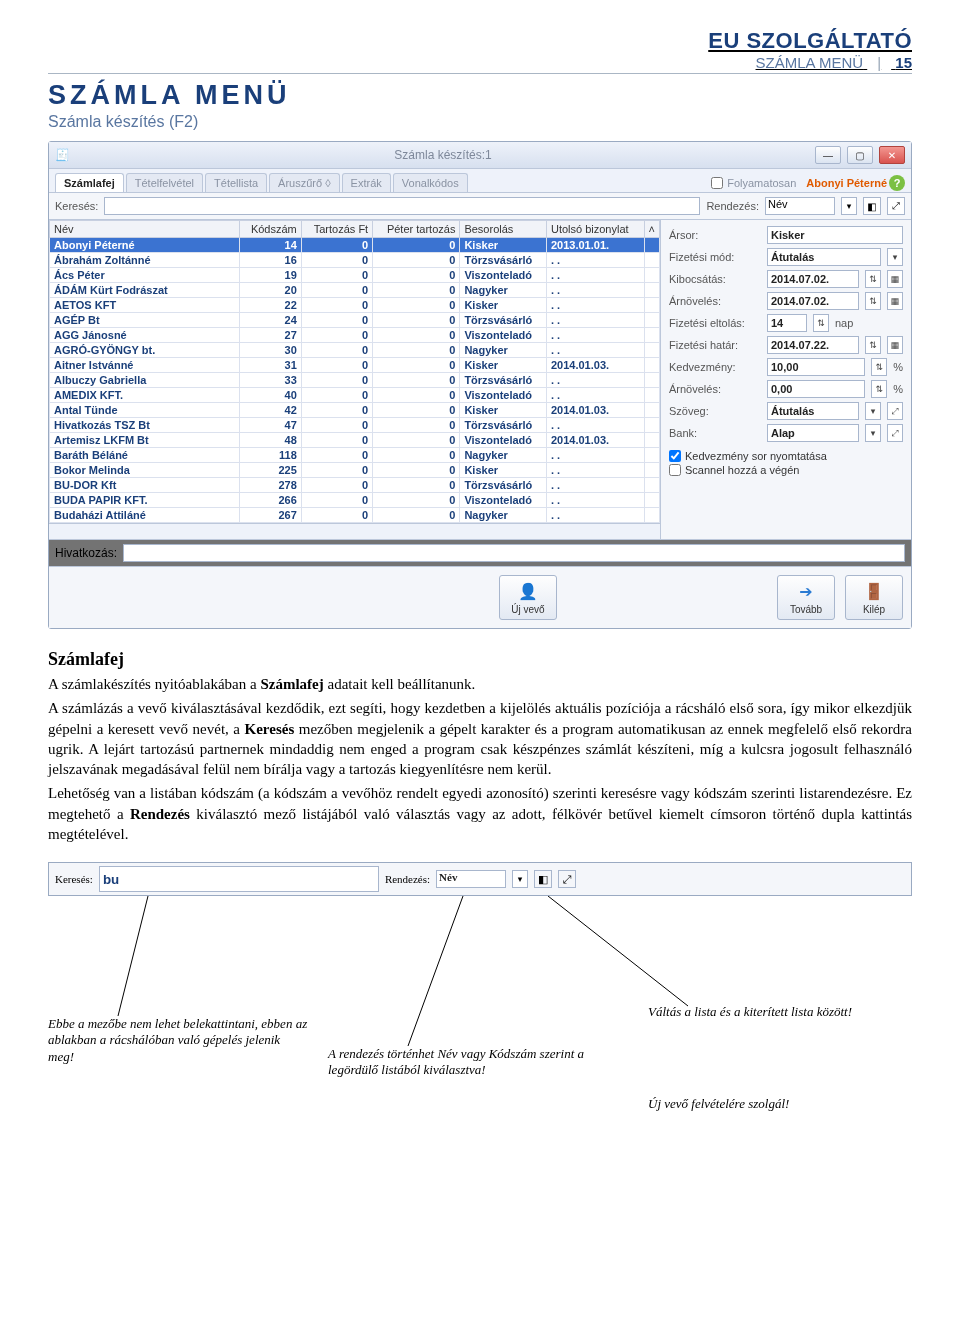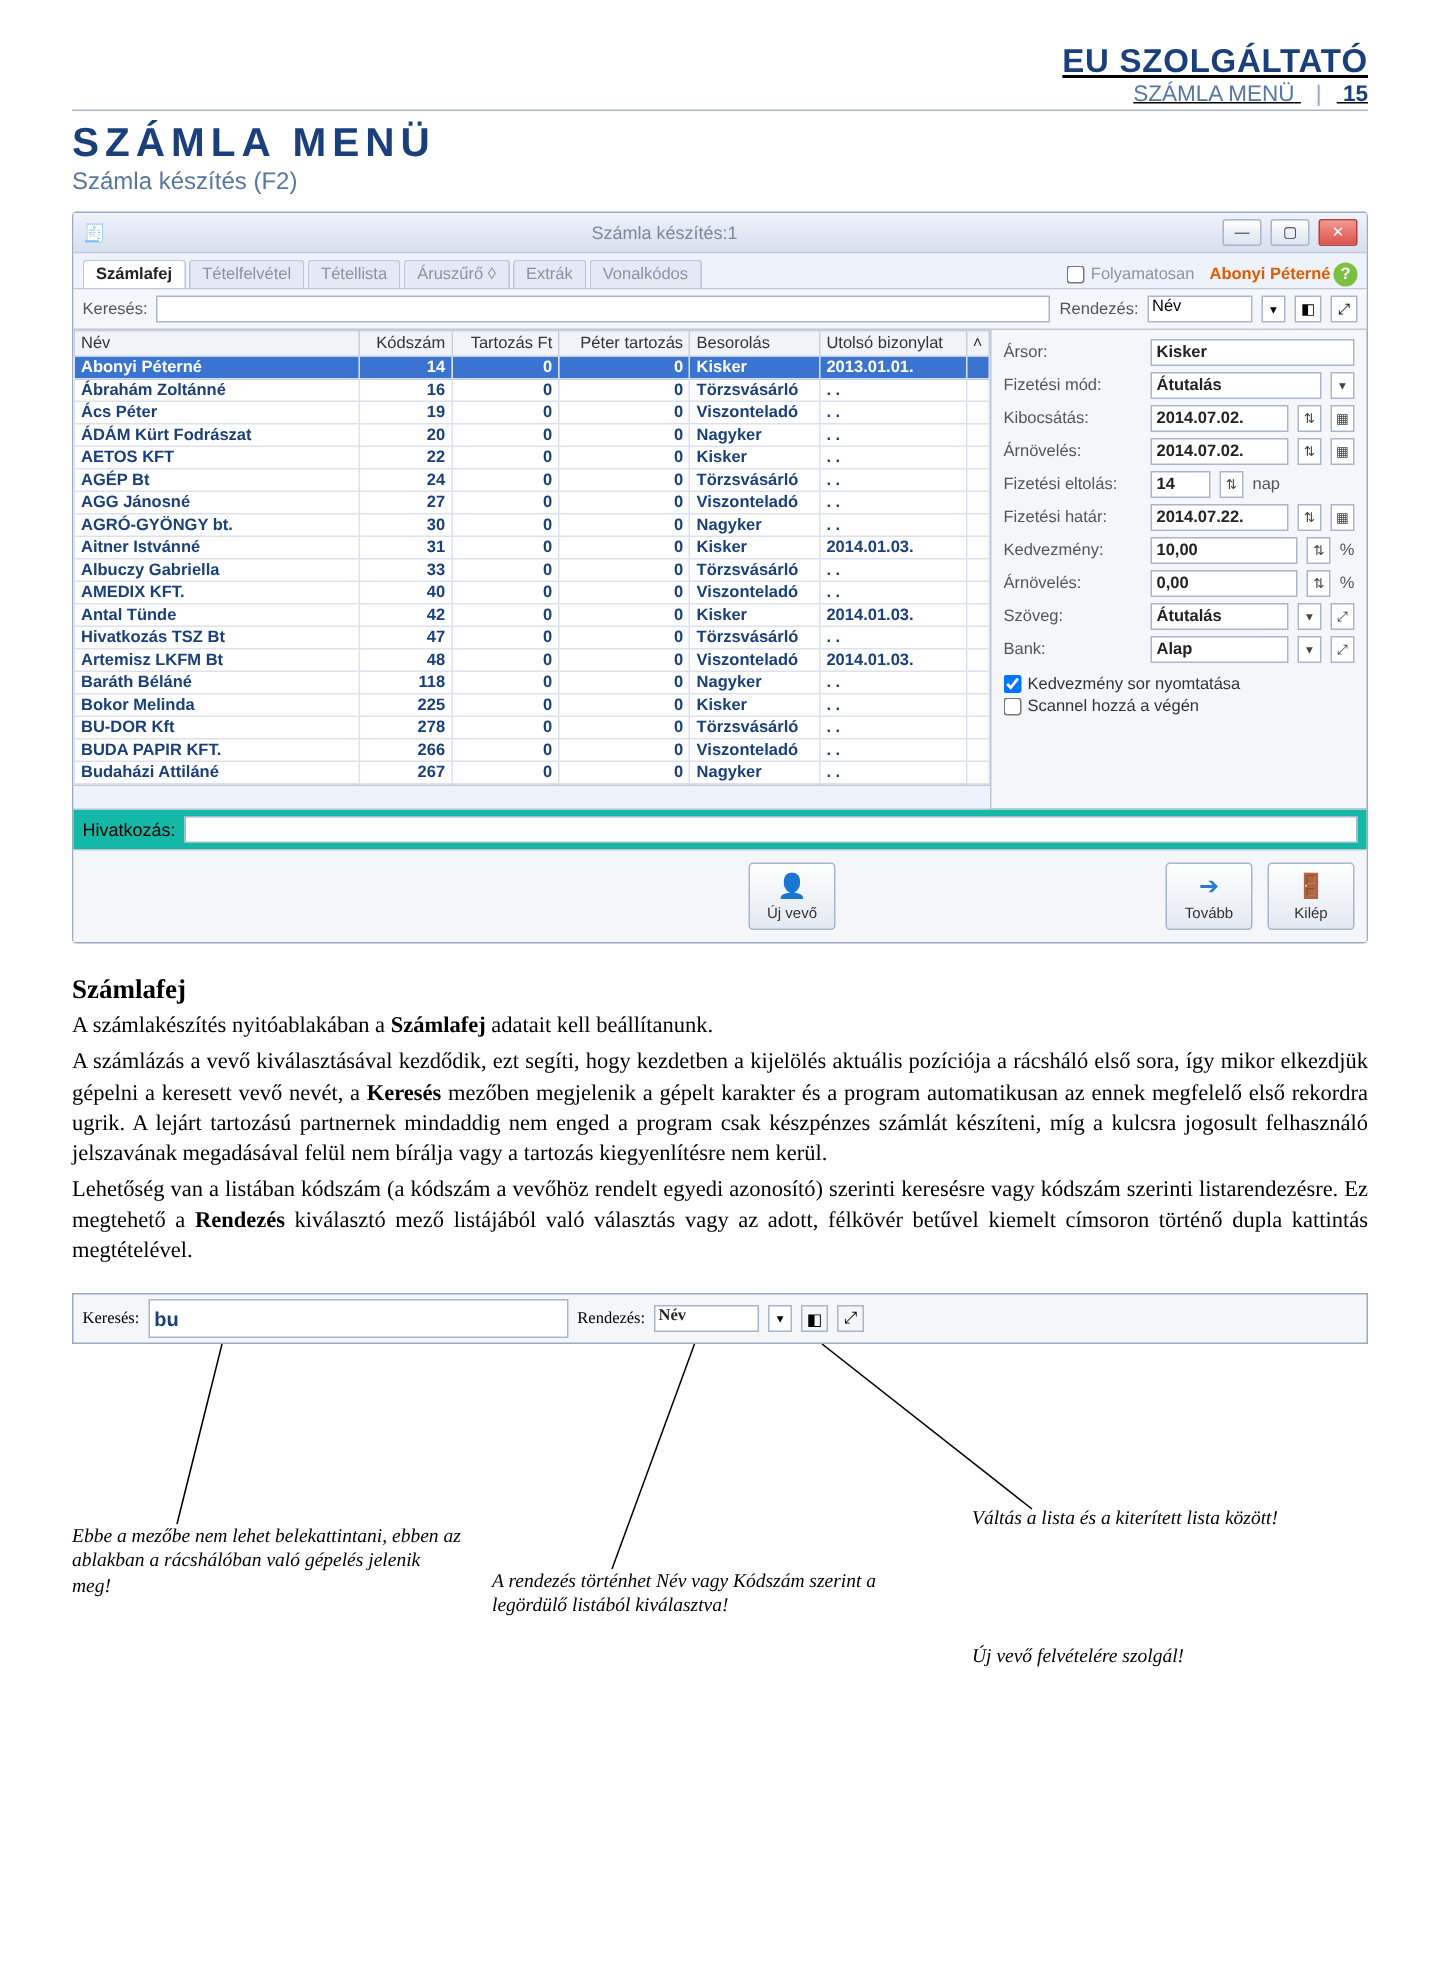--- a/index.html
+++ b/index.html
@@ -47,21 +47,21 @@
   .grid td.c0 { color: #1a3f7a; }
   .hscroll { height: 16px; background: #eef2fa; border-top: 1px solid #bcc7da; }
 
   .side { width: 250px; padding: 6px 8px; font-size: 11px; color: #444; }
   .srow { display: flex; align-items: center; gap: 6px; margin-bottom: 4px; }
   .srow label { width: 92px; color: #555; }
   .srow .v { flex: 1; height: 18px; border: 1px solid #a8b6cd; background: #fff; padding: 0 3px; font-size: 11px; font-weight: bold; color: #222; display: flex; align-items: center; }
   .mini { width: 16px; height: 18px; border: 1px solid #a8b6cd; background: #fff; display: flex; align-items: center; justify-content: center; font-size: 9px; cursor: pointer; }
   .unit { font-size: 11px; color: #555; }
 
-  .below { padding: 4px 6px; background: #14b8a6; border-top: 1px solid #bcc7da; display: flex; align-items: center; gap: 6px; }
+  .below { padding: 4px 6px; background: #737373; border-top: 1px solid #bcc7da; display: flex; align-items: center; gap: 6px; }
   .below input { flex: 1; height: 18px; border: 1px solid #a8b6cd; }
 
   .footer { display: flex; justify-content: flex-end; gap: 10px; padding: 8px; border-top: 1px solid #bcc7da; background: #f4f6fa; }
   .fbtn { display: flex; flex-direction: column; align-items: center; gap: 2px; border: 1px solid #a8b6cd; background: linear-gradient(#fefefe,#e3e9f3); border-radius: 3px; padding: 4px 10px; min-width: 58px; cursor: pointer; font-size: 10px; color: #333; }
   .fbtn .ic { width: 22px; height: 22px; display: flex; align-items: center; justify-content: center; font-size: 16px; }
 
   
   .doc-h3 { font-family: Georgia, 'Times New Roman', serif; font-size: 18px; font-weight: bold; margin-top: 20px; }
   .doc-p { font-family: Georgia, 'Times New Roman', serif; font-size: 15px; line-height: 1.35; margin-top: 4px; text-align: justify; }
   .doc-p b { font-weight: bold; }

